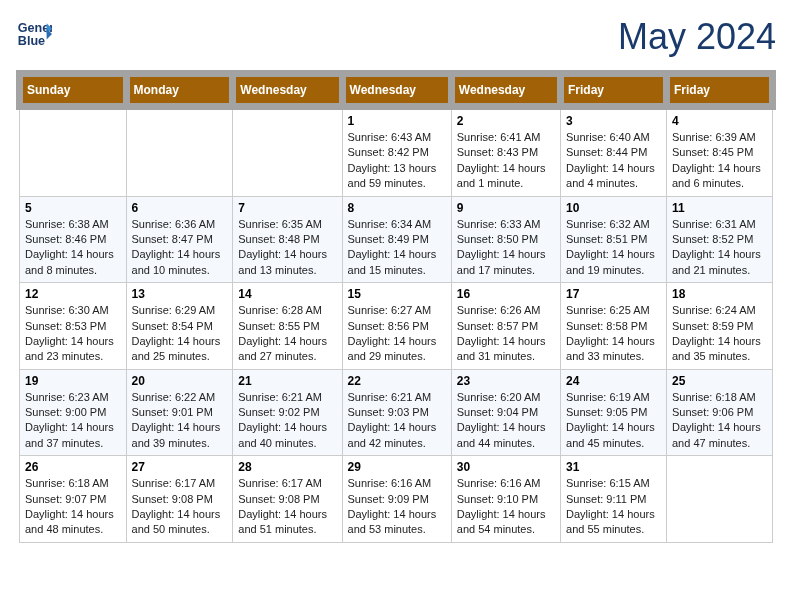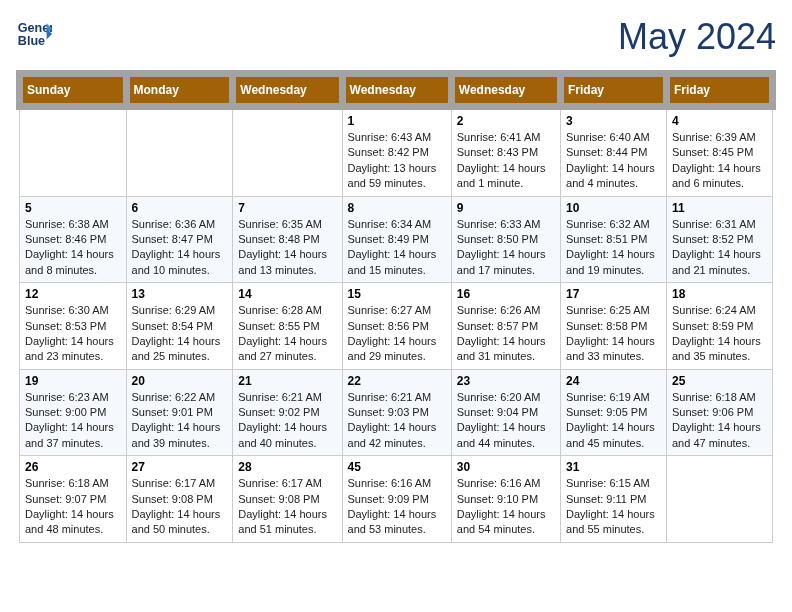--- a/index.html
+++ b/index.html
@@ -228,21 +228,21 @@
         </td>
         <td>
           <div class="day-number">27</div>
           <div class="day-info">Sunrise: 6:17 AM<br>Sunset: 9:08 PM<br>Daylight: 14 hours and 50 minutes.</div>
         </td>
         <td>
           <div class="day-number">28</div>
           <div class="day-info">Sunrise: 6:17 AM<br>Sunset: 9:08 PM<br>Daylight: 14 hours and 51 minutes.</div>
         </td>
         <td>
-          <div class="day-number">45</div>
+          <div class="day-number">29</div>
           <div class="day-info">Sunrise: 6:16 AM<br>Sunset: 9:09 PM<br>Daylight: 14 hours and 53 minutes.</div>
         </td>
         <td>
           <div class="day-number">30</div>
           <div class="day-info">Sunrise: 6:16 AM<br>Sunset: 9:10 PM<br>Daylight: 14 hours and 54 minutes.</div>
         </td>
         <td>
           <div class="day-number">31</div>
           <div class="day-info">Sunrise: 6:15 AM<br>Sunset: 9:11 PM<br>Daylight: 14 hours and 55 minutes.</div>
         </td>

